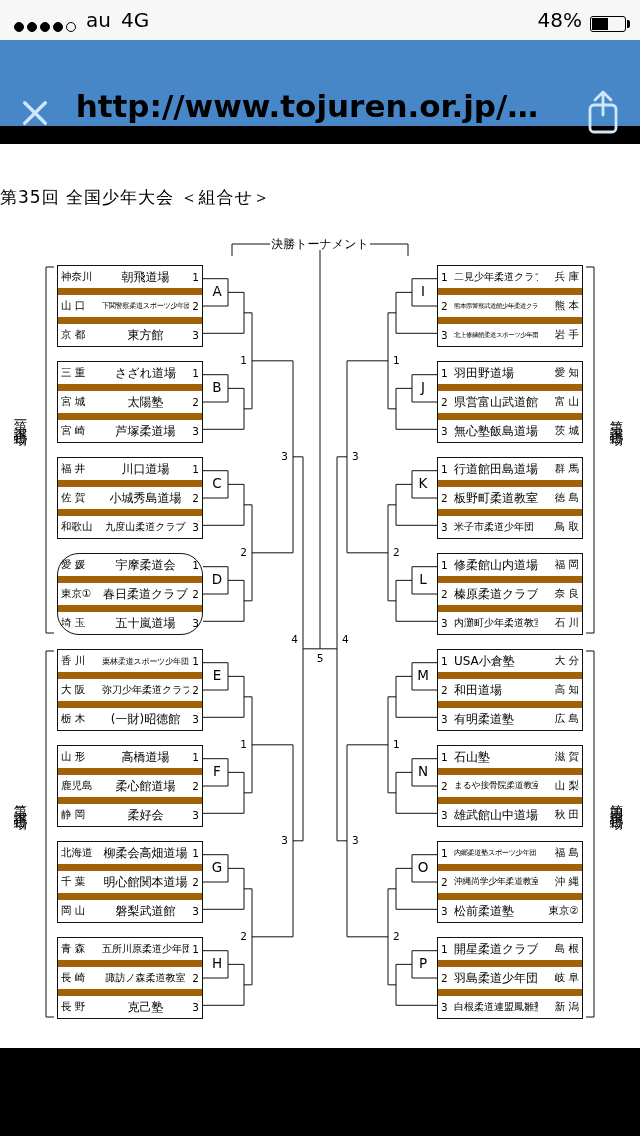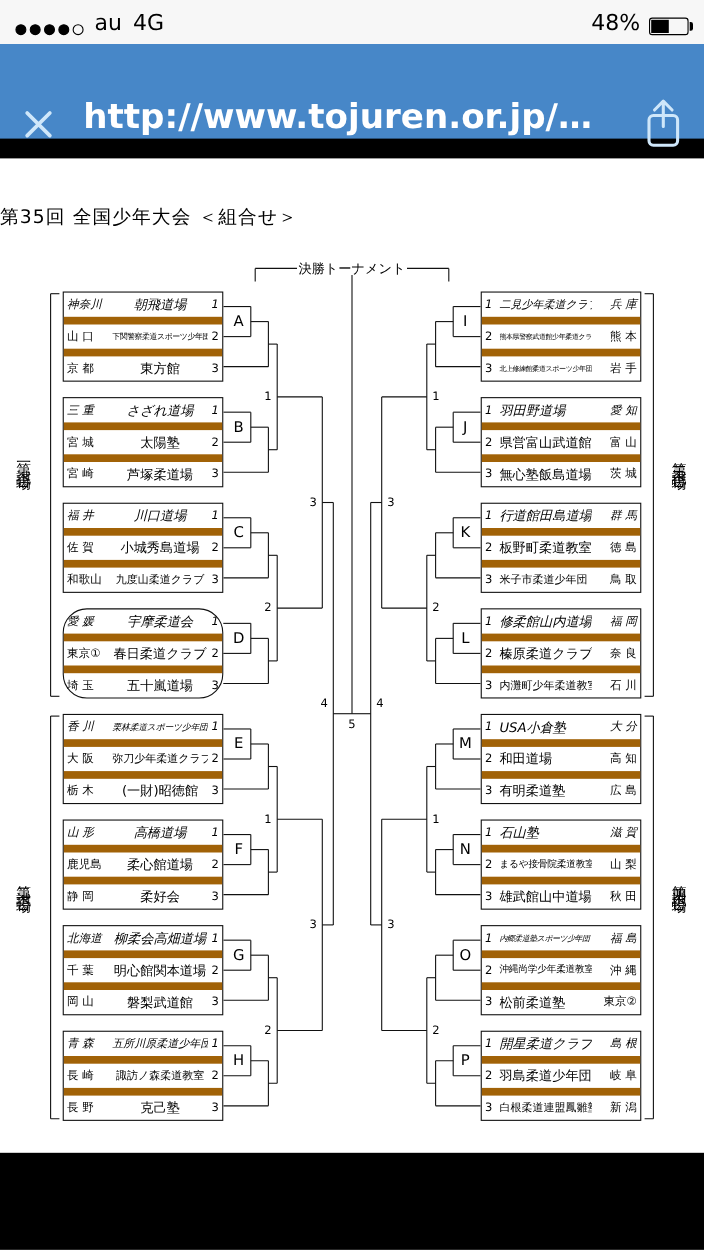--- a/index.html
+++ b/index.html
@@ -17,21 +17,21 @@
   .sb-clock{position:absolute;left:0;right:0;text-align:center;font-size:21px;font-weight:600;pointer-events:none;}
   .sb-right{display:flex;align-items:flex-end;gap:8px;z-index:1;}
   .batt{position:relative;display:inline-block;width:34px;height:14px;border:1px solid #000;border-radius:3px;}
   .batt .fill{position:absolute;left:1px;top:1px;bottom:1px;width:46%;background:#000;}
   .batt .nub{position:absolute;right:-5px;top:3px;width:3px;height:8px;background:#000;border-radius:0 2px 2px 0;}
 
   
   .navbar{position:relative;height:86px;background:#4787c8;}
   .closex{position:absolute;left:20px;top:58px;width:30px;height:30px;
           stroke:#cfe7fa;stroke-width:3.6;fill:none;stroke-linecap:round;cursor:pointer;}
-  .url-main{position:absolute;top:48px;left:44px;right:70px;text-align:center;color:#ffffff;
+  .url-main{position:absolute;top:48px;left:44px;right:70px;text-align:center;color:#000000;
             font-size:31px;font-weight:600;white-space:nowrap;overflow:hidden;}
   .url-sub{position:absolute;top:92px;left:0;right:0;text-align:center;color:#000000;font-size:19px;
            white-space:nowrap;}
   .share{position:absolute;right:16px;top:48px;width:42px;height:50px;
          stroke:#cfe7fa;stroke-width:2.8;fill:none;stroke-linecap:round;stroke-linejoin:round;cursor:pointer;}
 
   
   .strip-top{height:18px;background:#000;}
   .strip-bottom{height:88px;background:#000;}
   .pdfpage{position:relative;height:904px;background:#fff;overflow:hidden;color:#000;}
@@ -43,21 +43,21 @@
 
   .venue{position:absolute;writing-mode:vertical-rl;text-orientation:upright;
          font-size:13.5px;letter-spacing:3px;color:#000;}
   .venue.vl{left:12px;} .venue.vr{left:608px;}
   .venue.v1,.venue.v3{top:266px;} .venue.v2,.venue.v4{top:650px;}
 
   .group-box{position:absolute;width:146px;height:82px;border:1px solid #111;background:#fff;
              display:flex;flex-direction:column;box-sizing:border-box;}
   .team-row{flex:1;display:flex;align-items:center;padding:0 3px;border-top:7px solid #a16207;
             font-size:12px;white-space:nowrap;overflow:hidden;}
-  .group-box .team-row:first-child{border-top:none;font-style:italic;}
+  .group-box .team-row:first-child{border-top:none;}
   .team-row .region{width:41px;font-size:10.5px;text-align:left;flex:none;}
   .team-row .name{flex:1;text-align:center;overflow:hidden;}
   .team-row .seed{width:10px;font-size:10.5px;text-align:right;flex:none;}
   .team-row.right .region{text-align:right;}
   .team-row.right .name{text-align:left;padding-left:3px;}
   .team-row.right .seed{text-align:left;}
   .fs12{font-size:12px;} .fs10{font-size:10px;} .fs88{font-size:8.8px;letter-spacing:-0.2px;}
   .fs8{font-size:8px;letter-spacing:-0.2px;} .fs72{font-size:7.2px;letter-spacing:-0.4px;}
   .fs65{font-size:6.4px;letter-spacing:-0.4px;}
 </style>

